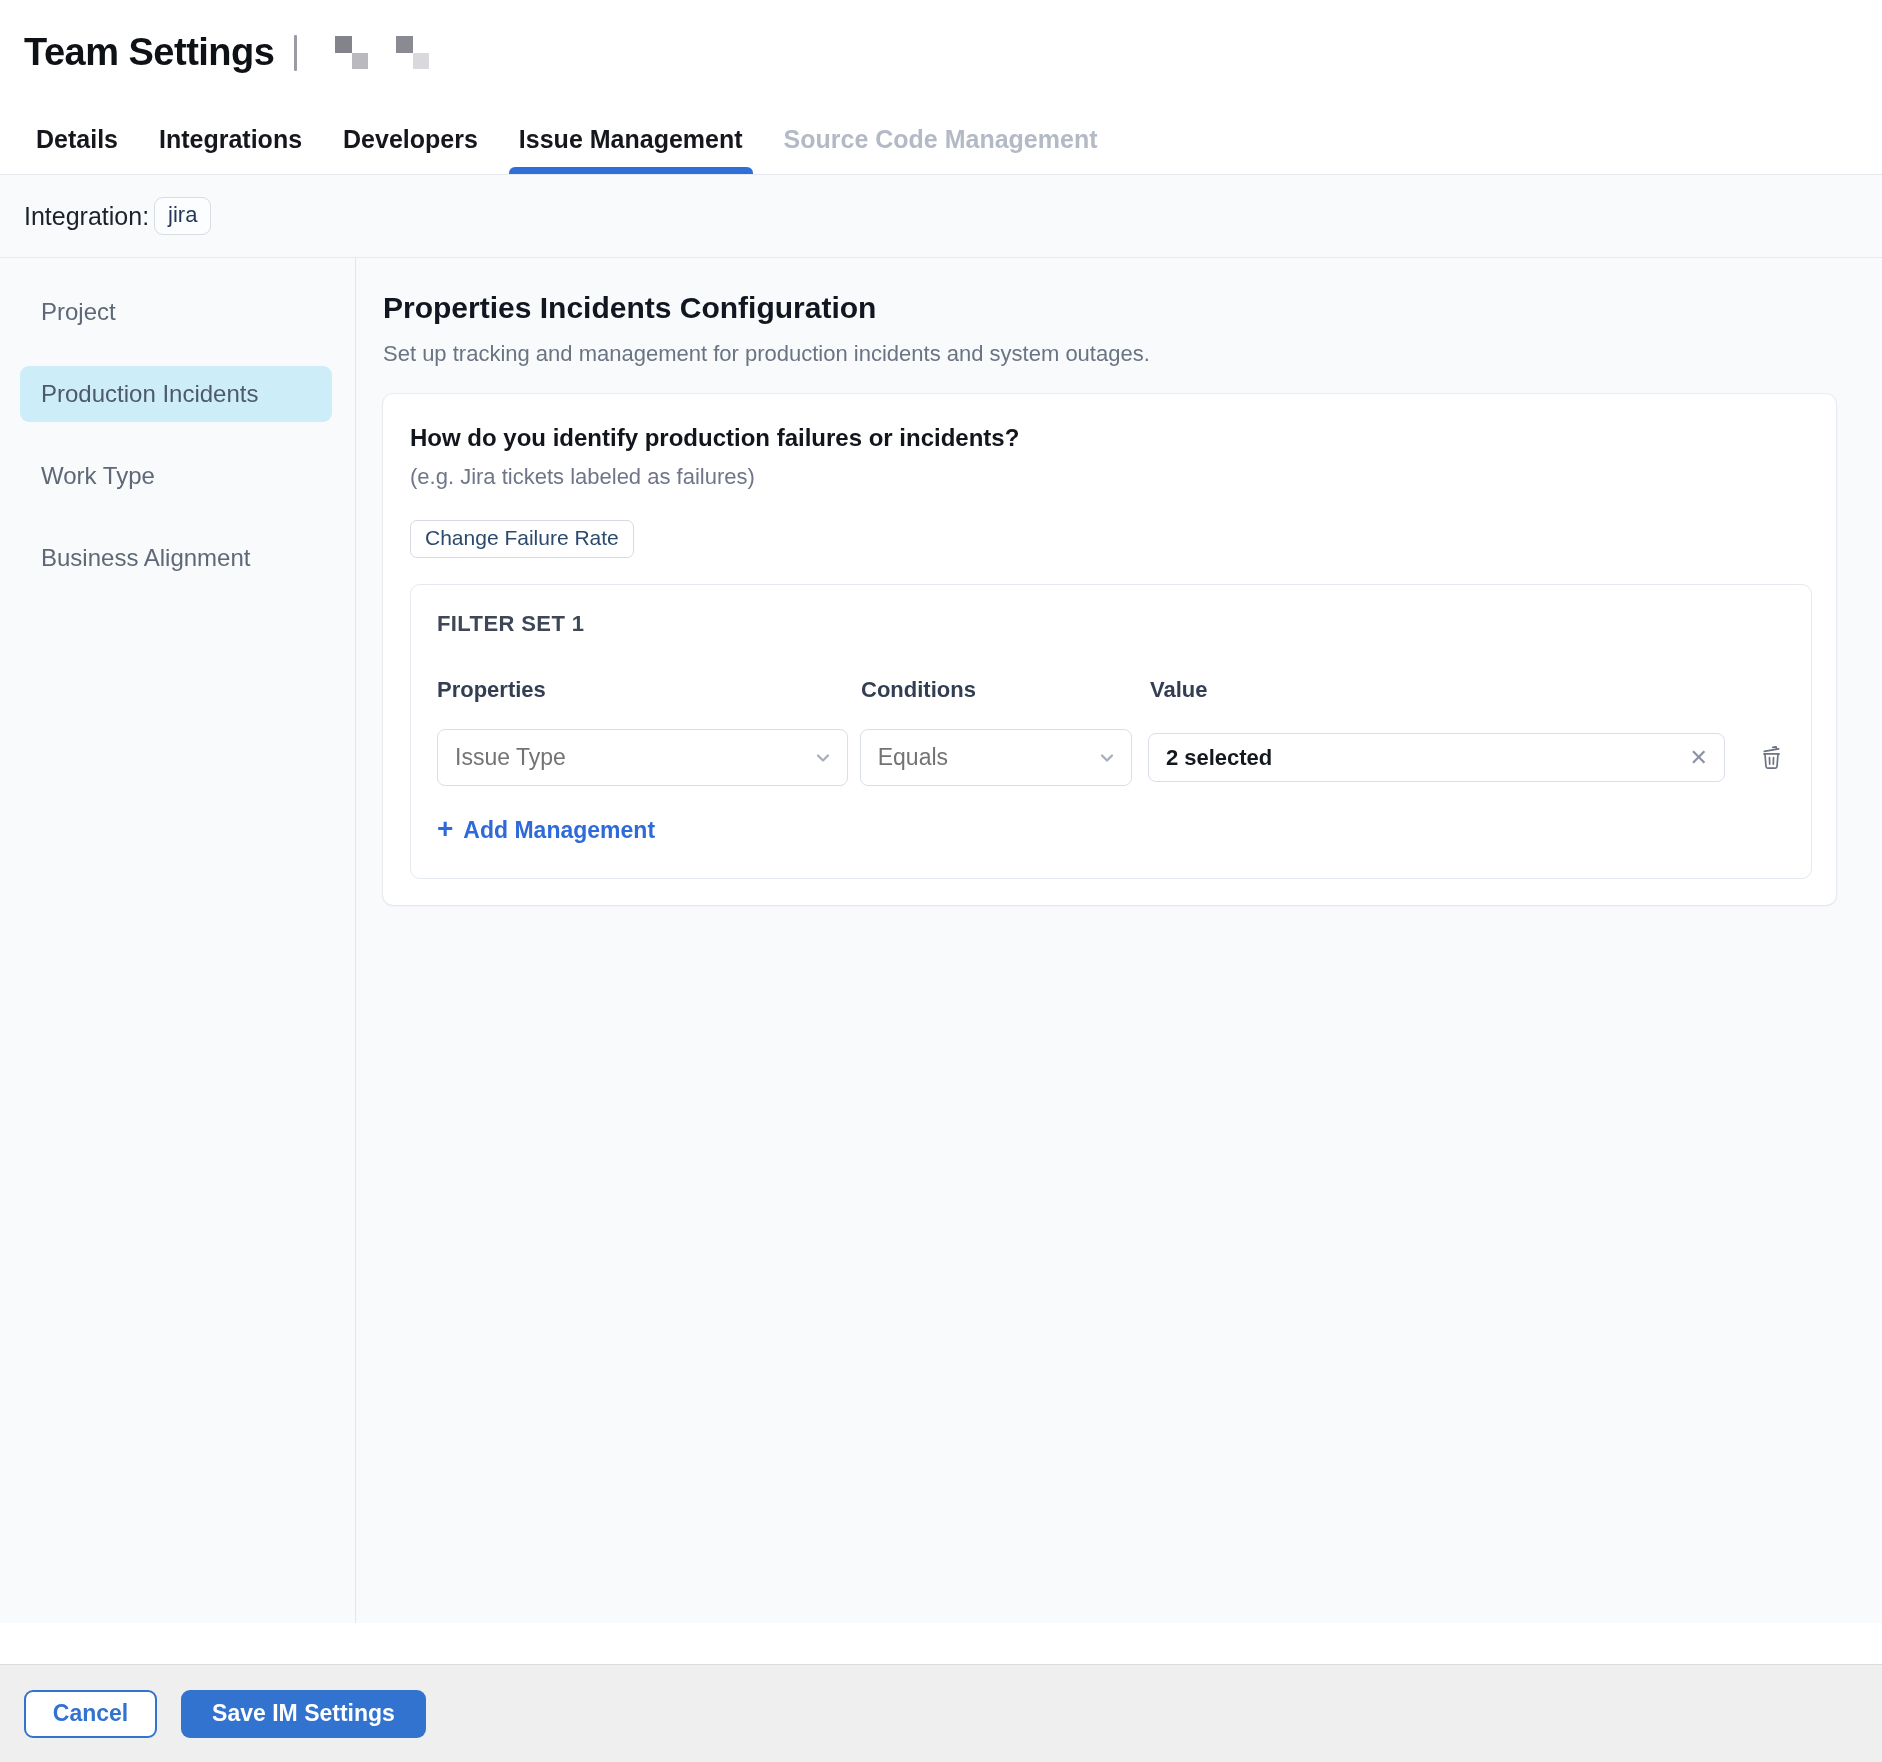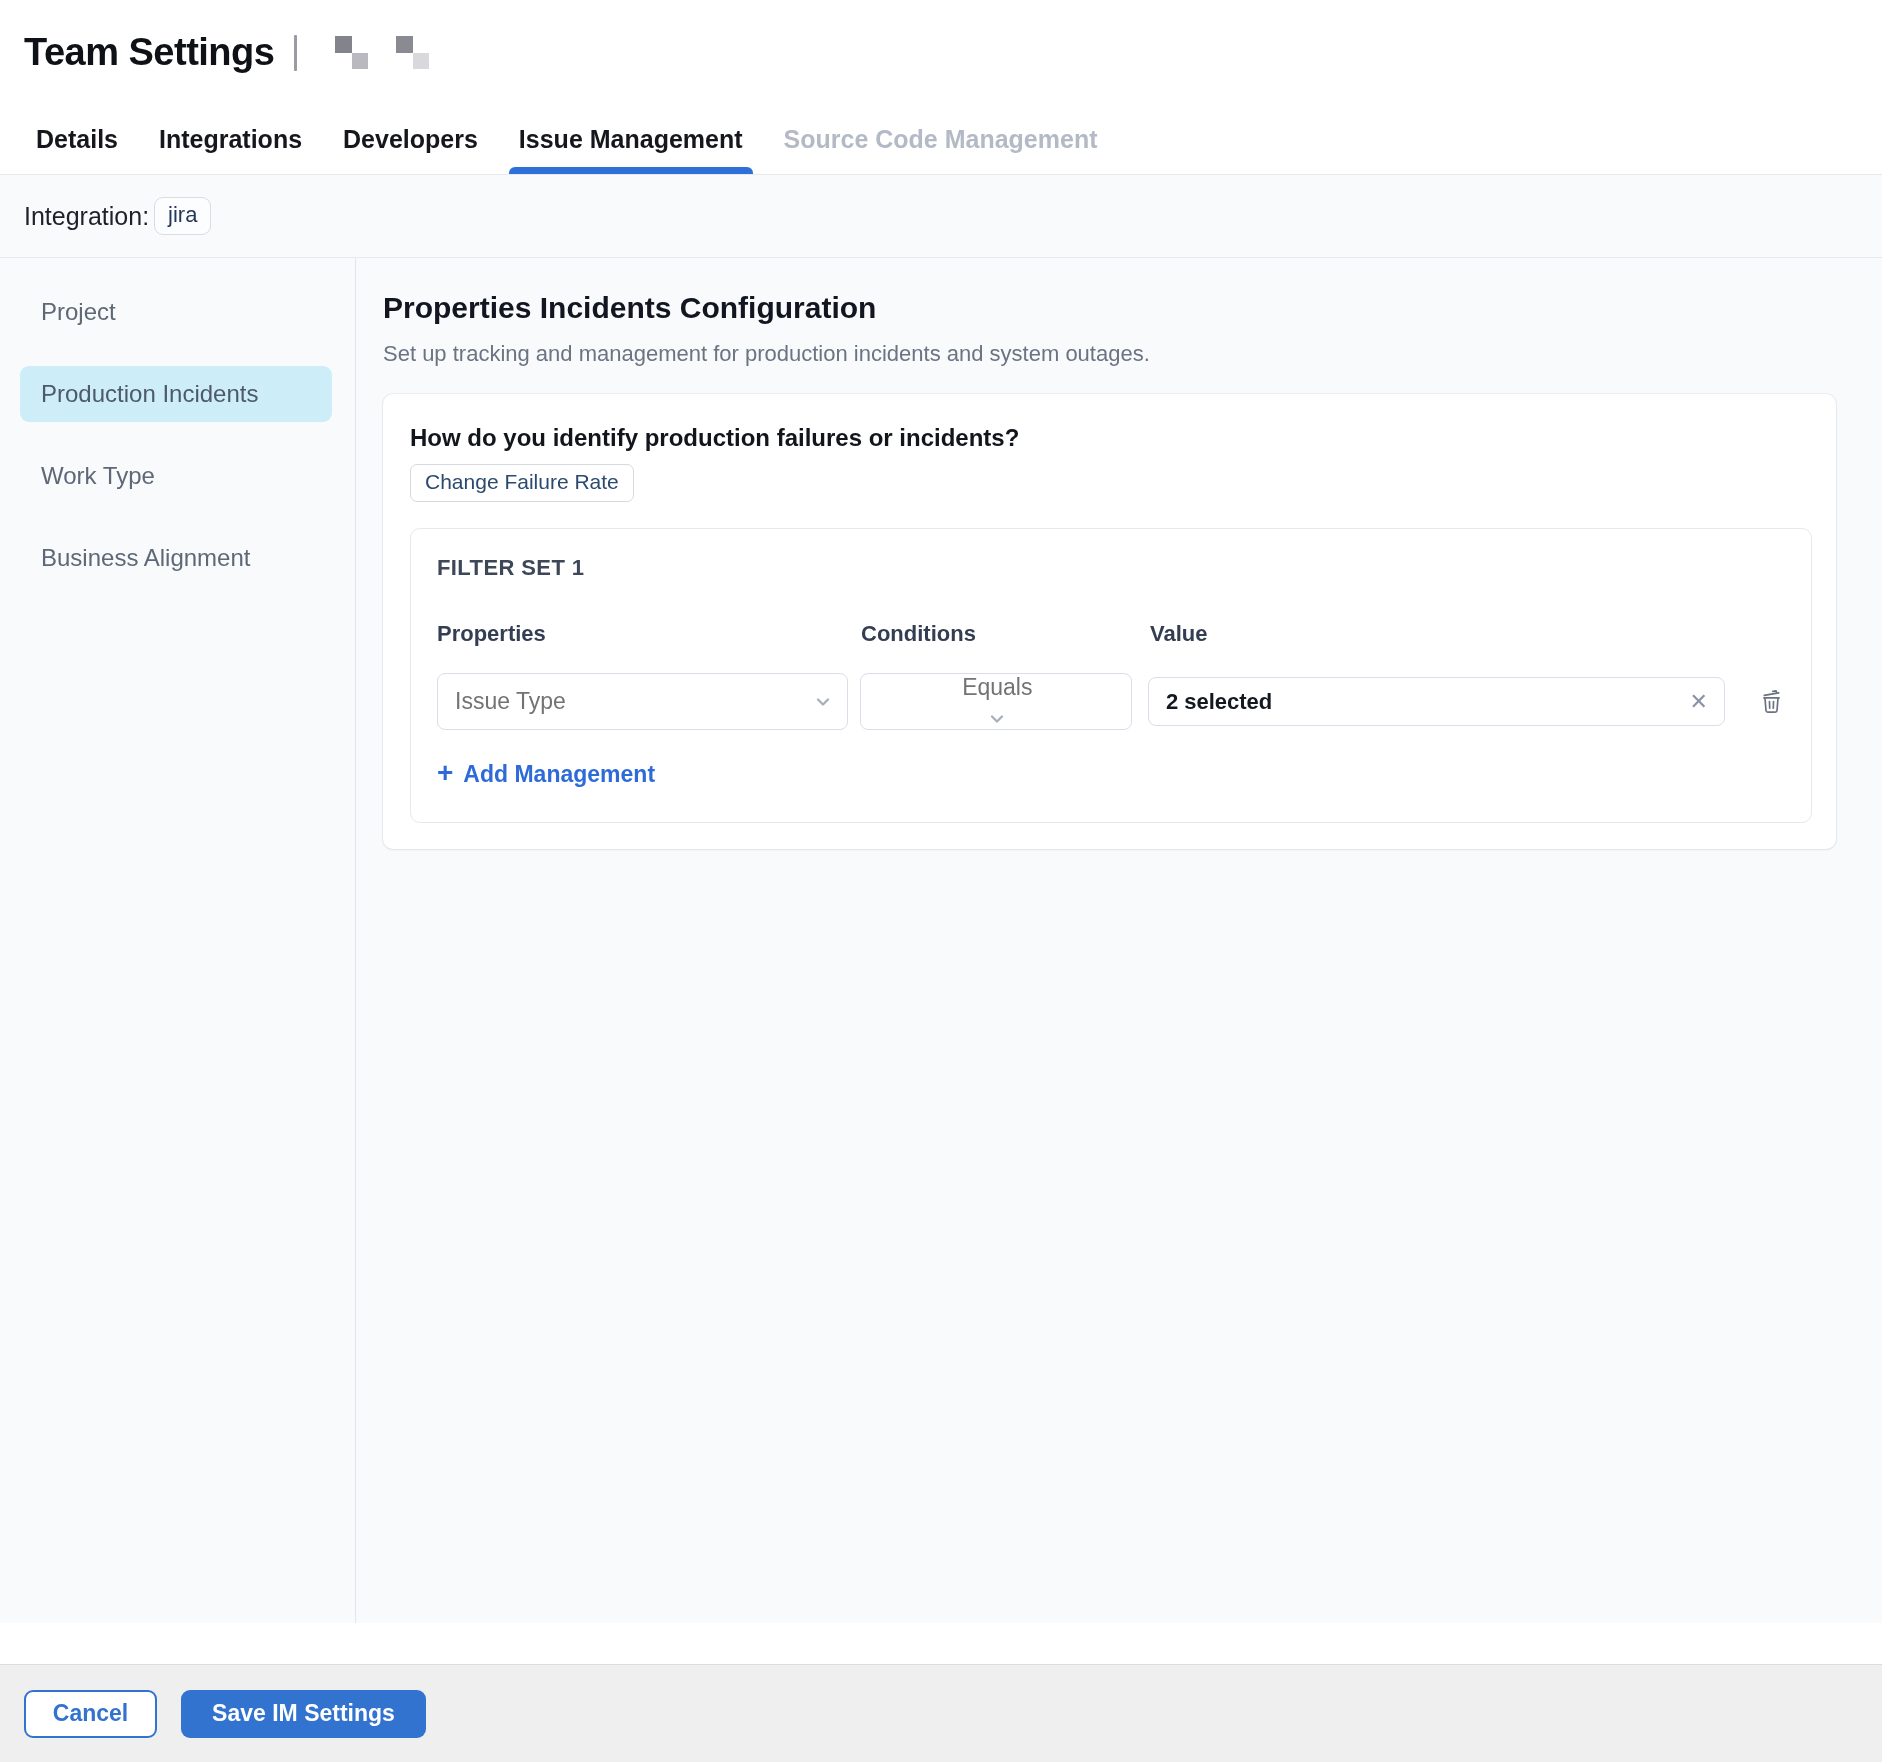--- a/index.html
+++ b/index.html
@@ -55,21 +55,21 @@
   .fs-title { font-size:22px; font-weight:700; color:#3d4757; letter-spacing:0.4px; margin:0 0 40px; }
 
   .labels-row { display:flex; font-size:22px; font-weight:700; color:#333e52; margin-bottom:26px; }
   .col-prop { width:424px; } .col-cond { width:289px; } .col-val { width:579px; }
 
   .controls-row { display:flex; align-items:center; }
   .select { height:57px; border:1px solid #d9dee8; border-radius:8px; background:#fff;
             display:flex; align-items:center; justify-content:space-between;
             padding:0 14px 0 17px; font-size:23px; color:#737373; cursor:pointer; }
   .select.prop { width:412px; margin-right:12px; }
-  .select.cond { width:273px; margin-right:16px;flex-direction:column; }
+  .select.cond { width:273px; margin-right:16px; }
   .valuebox { width:579px; height:49px; border:1px solid #d9dee8; border-radius:8px; background:#fff;
               display:flex; align-items:center; justify-content:space-between;
               padding:0 14px 0 17px; font-size:22px; font-weight:600; color:#14181f; }
   .chevron { display:flex; color:#a6aebc; }
   .clear-x { color:#8a92a6; font-size:22px; font-weight:400; cursor:pointer; padding:0 2px; }
   .trash-btn { margin-left:33px; background:none; border:none; padding:0; color:#6b7280; cursor:pointer; display:flex; }
 
   .add-condition { margin-top:31px; display:flex; align-items:center; gap:10px; color:#2e6bd9;
                    font-size:23px; font-weight:700; cursor:pointer; width:max-content; }
   .plus-glyph { font-size:28px; font-weight:700; line-height:1; margin-top:-3px; }
@@ -119,20 +119,21 @@
     <div class="nav-item">Work Type</div>
     <div class="nav-item">Business Alignment</div>
   </aside>
 
   <main class="main">
     <h2 class="page-title">Properties Incidents Configuration</h2>
     <p class="page-subtitle">Set up tracking and management for production incidents and system outages.</p>
 
     <section class="card">
       <h3 class="question">How do you identify production failures or incidents?</h3>
+      <p class="hint">(e.g. Jira tickets labeled as failures)</p>
 
       <span class="cfr-chip">Change Failure Rate</span>
 
       <div class="filter-card">
         <div class="fs-title">FILTER SET 1</div>
 
         <div class="labels-row">
           <div class="col-prop">Properties</div>
           <div class="col-cond">Conditions</div>
           <div class="col-val">Value</div>

